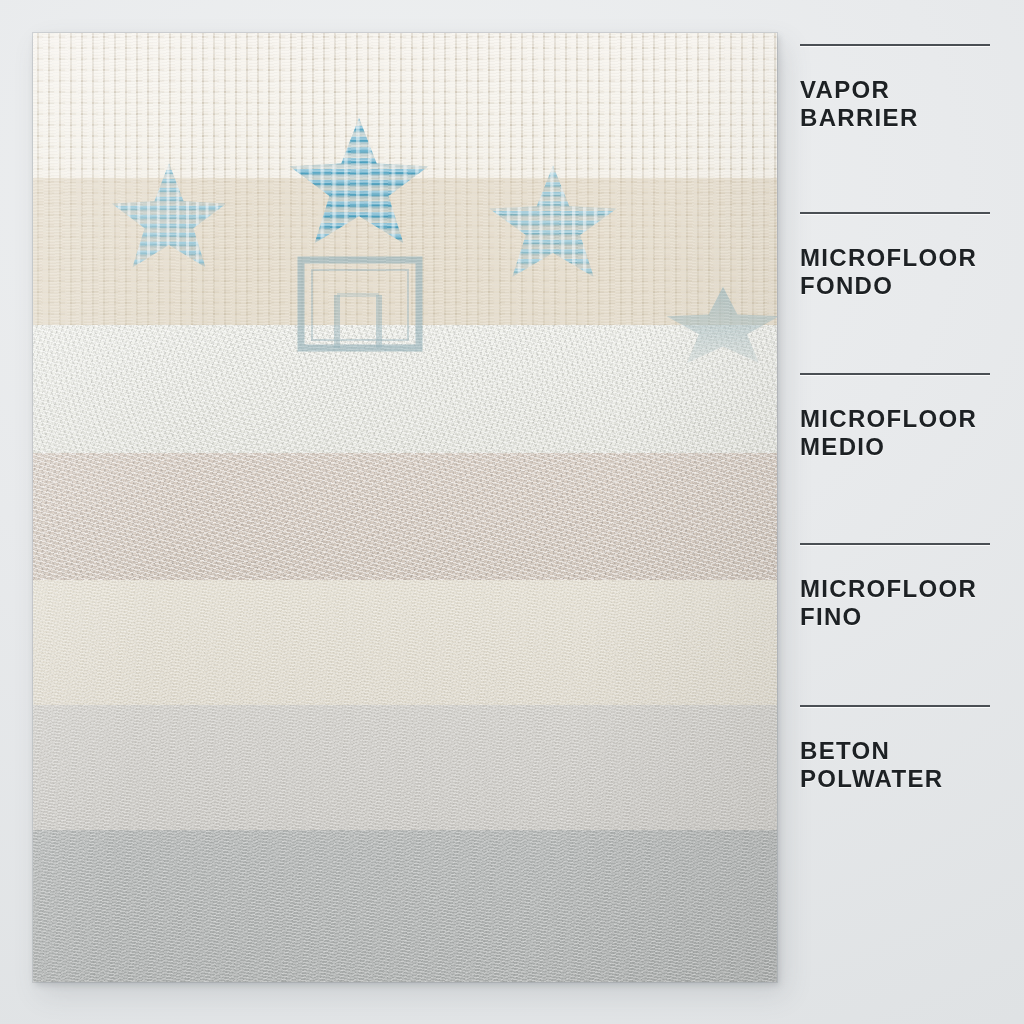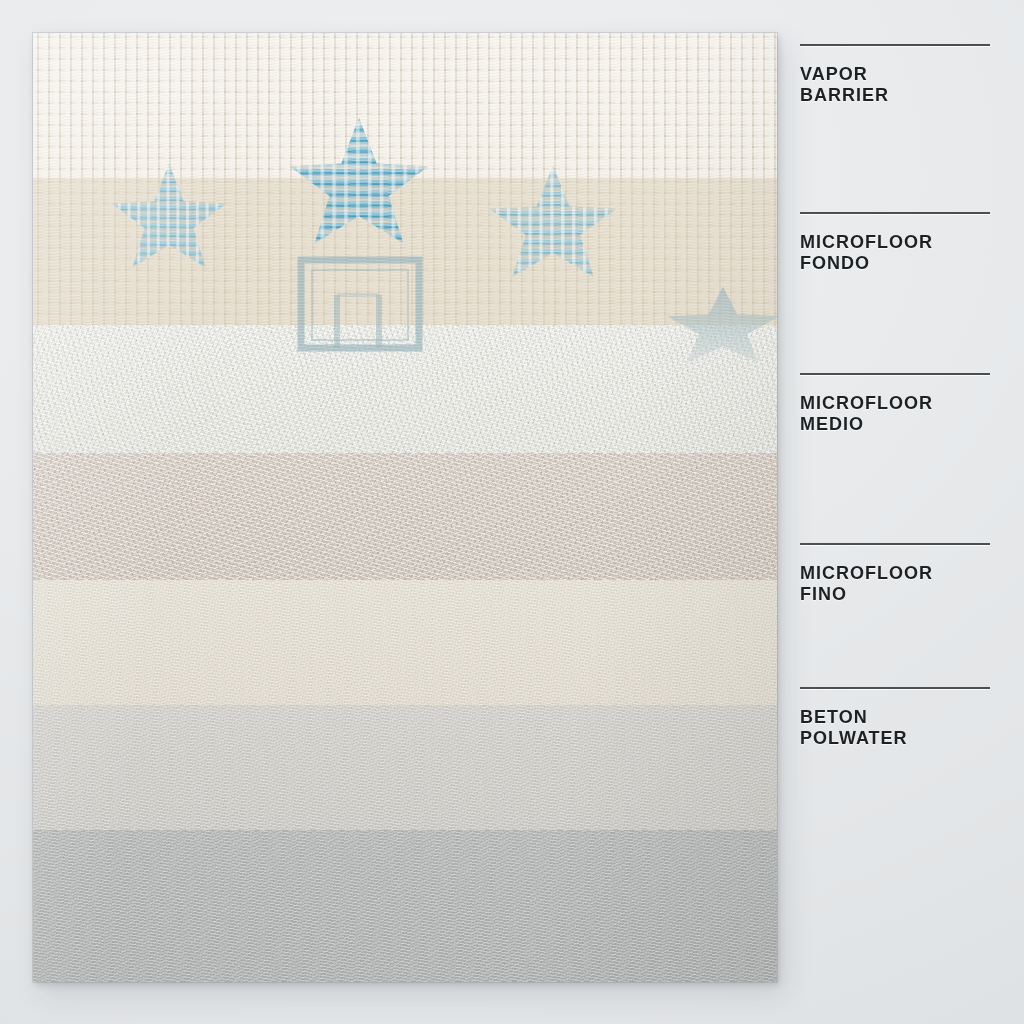--- a/index.html
+++ b/index.html
@@ -105,24 +105,24 @@
     left:800px; top:0;
     width:190px; height:1024px;
   }
   .legend-row { position:absolute; left:0; width:190px; }
   .rule {
     width:190px; height:0;
     border-top:2px solid #4a4f54;
     box-shadow:0 1px 0 rgba(255,255,255,0.85);
   }
   .legend-label {
-    margin-top:18px;
+    margin-top:30px;
     font-family:"Liberation Sans", sans-serif;
     font-weight:bold;
-    font-size:18px;
+    font-size:24px;
     line-height:1.18;
     letter-spacing:0.055em;
     color:#1d2124;
     text-transform:uppercase;
     white-space:pre-line;
     text-shadow:0 1px 0 rgba(255,255,255,0.7);
   }
 </style>
 </head>
 <body>
@@ -264,20 +264,20 @@
       <div class="legend-label">MICROFLOOR
 MEDIO</div>
     </div>
 
     <div class="legend-row" style="top:543px;">
       <div class="rule"></div>
       <div class="legend-label">MICROFLOOR
 FINO</div>
     </div>
 
-    <div class="legend-row" style="top:687px;">
+    <div class="legend-row" style="top:705px;">
       <div class="rule"></div>
       <div class="legend-label">BETON
 POLWATER</div>
     </div>
 
   </div>
 </div>
 
 </body></html>

